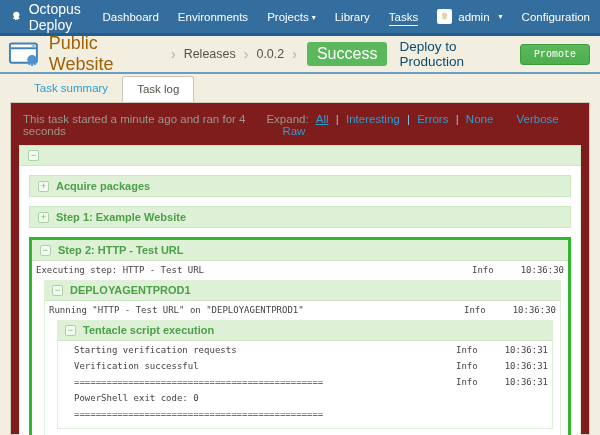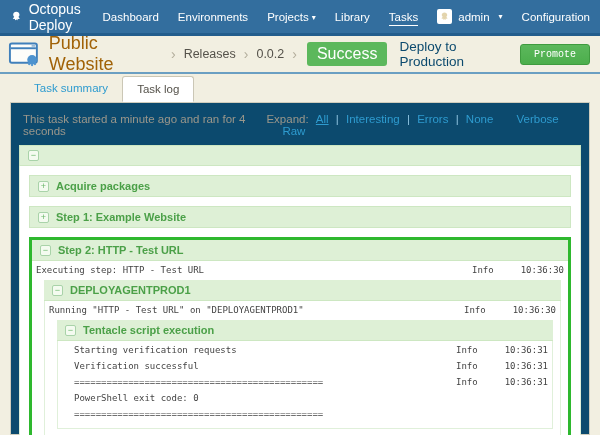--- a/index.html
+++ b/index.html
@@ -51,21 +51,21 @@
   .tabstrip { display:flex; align-items:center; padding-left:20px; height:28px; position:relative; z-index:2; }
   .tab { font-size:11.5px; padding:6px 14px 6px; cursor:pointer; }
   .tab.inactive { color:#2e9bcf; }
   .tab.active {
     background:#fff; border:1px solid #cbc7b6; border-bottom:1px solid #fff;
     border-radius:3px 3px 0 0; color:#55524a; margin-bottom:-1px;
   }
 
   
   .panel {
-    margin:0 10px; background:#0c4a6e; border:1px solid #cfccbc;
+    margin:0 10px; background:#7f1d1d; border:1px solid #cfccbc;
     height:333px; position:relative; z-index:1;
   }
   .statusrow {
     display:flex; justify-content:space-between; align-items:center;
     padding:10px 12px 6px; font-size:11.5px; color:#9b978b;
   }
   .expand a { color:#2e9bcf; text-decoration:none; margin:0 4px; }
   .expand a.u { text-decoration:underline; }
   .expand .pipe { color:#8fc3e0; }
   .expand .spaced { margin-left:16px; }

